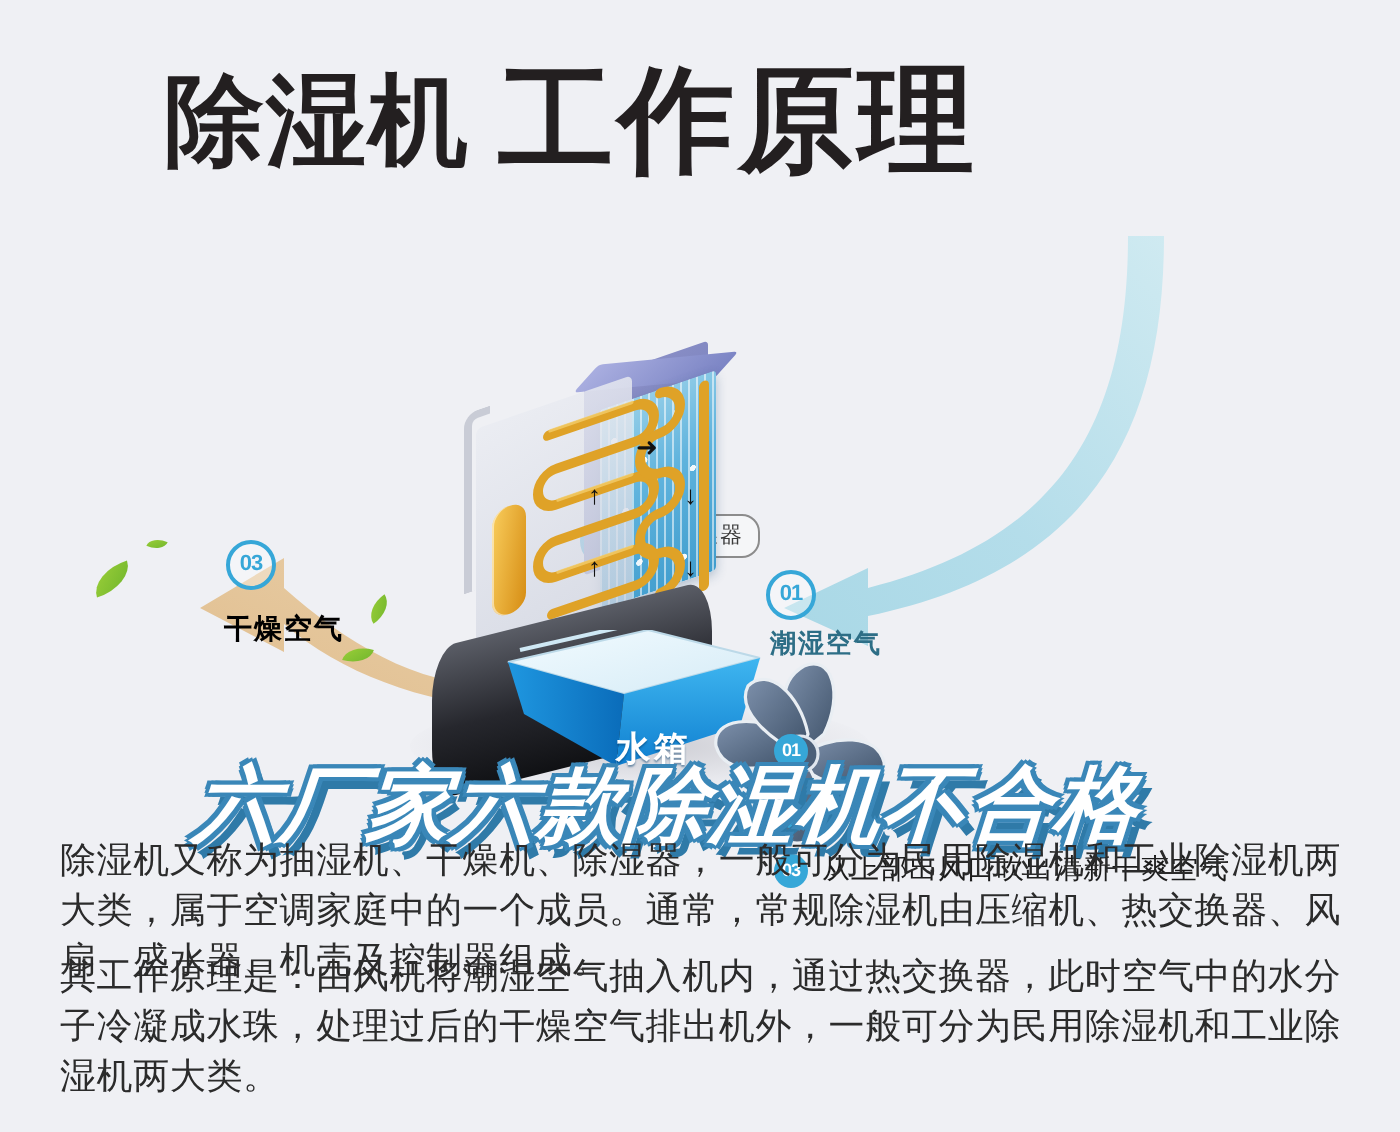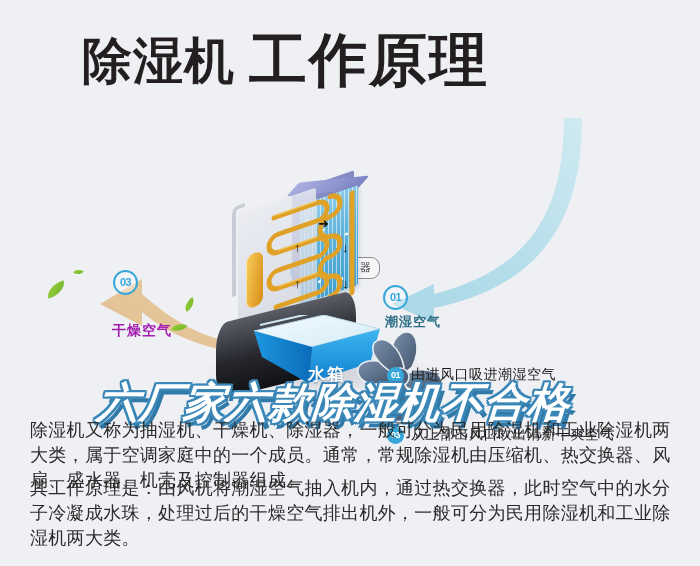--- a/index.html
+++ b/index.html
@@ -58,24 +58,24 @@
 
   
   .dry-arrow {
     position: absolute;
     left: 66px; top: 168px;
     width: 196px; height: 78px;
   }
 
   .lbl-dry {
     position: absolute;
-    left: 112px; top: 212px;
+    left: 112px; top: 196px;
     font-size: 14px;
     font-weight: bold;
-    color: #a21caf;
+    color: #000000;
     letter-spacing: 1px;
     white-space: nowrap;
   }
 
   
   .leaf {
     position: absolute;
     background: linear-gradient(135deg,#9fd13a 0%,#6cb32b 100%);
     border-radius: 100% 0 100% 0;
   }
@@ -428,21 +428,20 @@
         <path d="M54,52 C38,44 22,30 28,18 C38,8 54,22 58,42 Z"></path>
       </g>
       <circle cx="54" cy="52" r="9" fill="#4b5f78" stroke="#dfe6ee" stroke-width="1.6"></circle>
       <circle cx="54" cy="52" r="4" fill="#6d7f96"></circle>
     </svg>
   </div>
 
   <div class="steps">
     <div class="step">
       <span class="step-badge">01</span>
-      <span class="step-text">由进风口吸进潮湿空气</span>
     </div>
     <div class="step">
       <span class="step-badge">02</span>
     </div>
     <div class="step">
       <span class="step-badge">03</span>
       <span class="step-text">从上部出风口吹出清新干爽空气</span>
     </div>
   </div>
 

